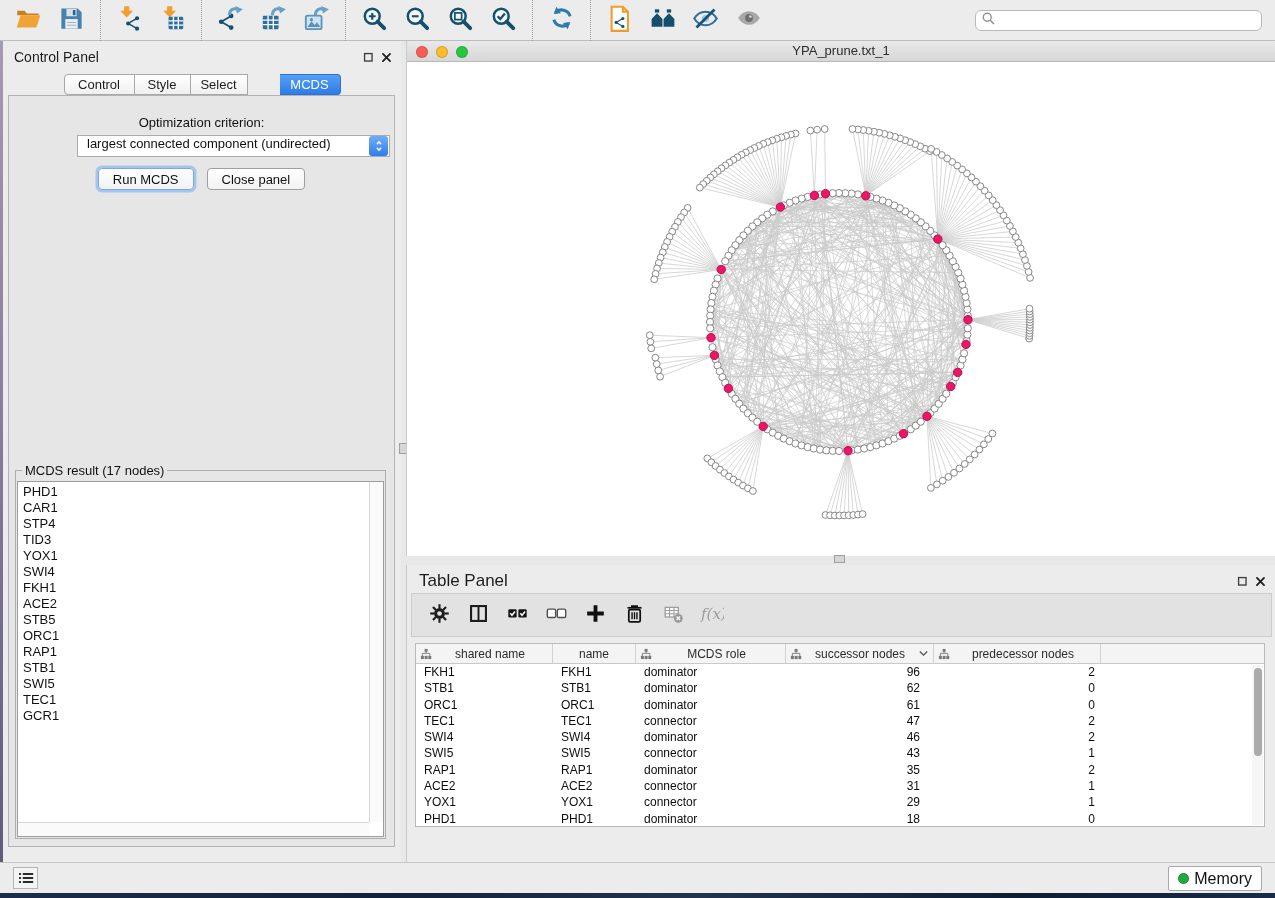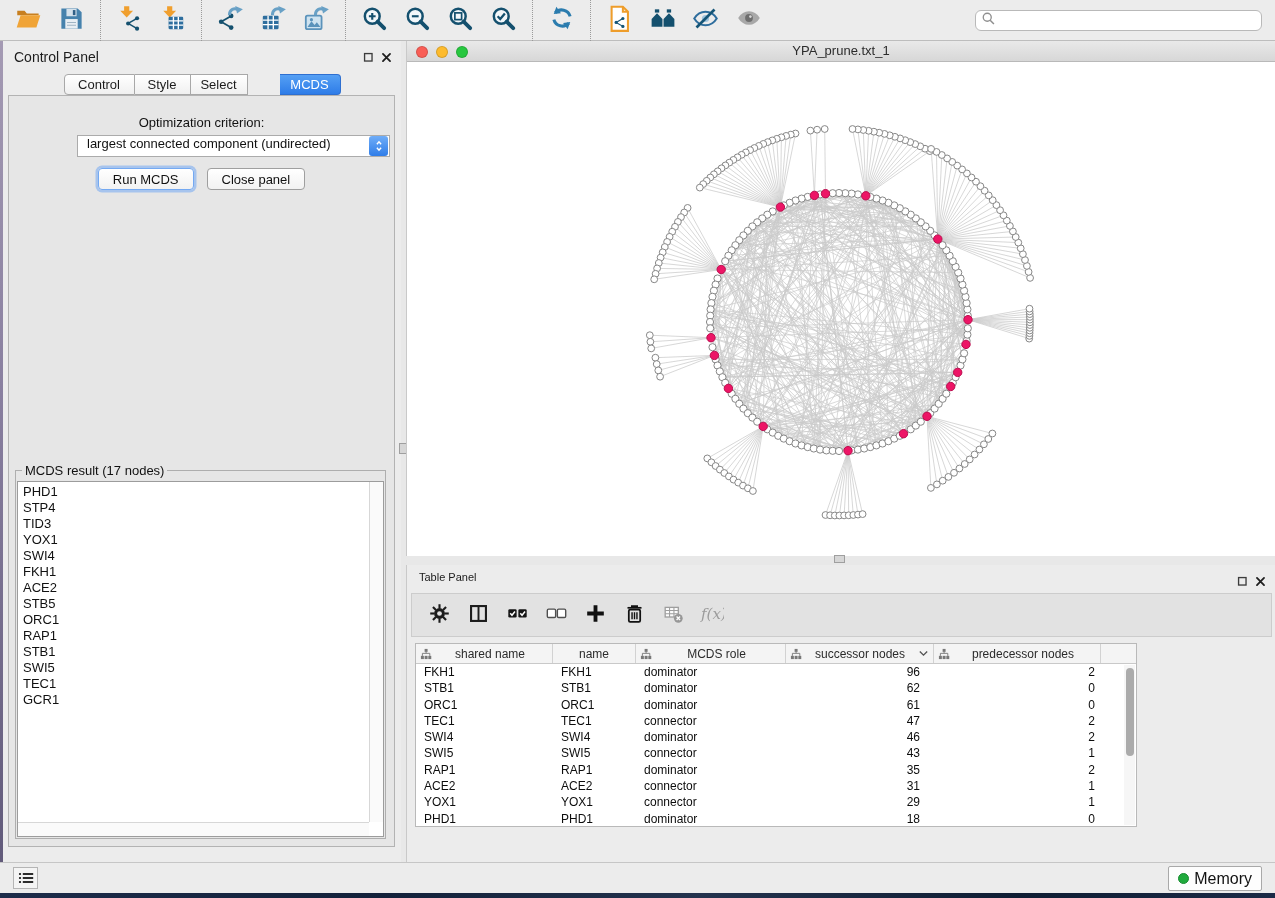--- a/index.html
+++ b/index.html
@@ -55,25 +55,25 @@
   .net-window { left:406px; top:41px; width:869px; height:515px; border-left:1px solid #c9c9c9; }
   .net-titlebar { position:relative; height:21px; background:linear-gradient(#e9e9e9,#d7d7d7); border-bottom:1px solid #b9b9b9; }
   .traffic { position:absolute; left:9px; top:5px; display:flex; gap:8px; }
   .tl { width:12px; height:12px; border-radius:50%; border:1px solid rgba(0,0,0,.15); }
   .net-title { width:100%; text-align:center; font-size:13px; line-height:20px; color:#2c2c2c; }
   .net-canvas { position:relative; width:869px; height:494px; background:#fff; }
 
   
   .table-panel { left:406px; top:565px; width:869px; height:297px; background:#ececec; border-left:1px solid #c9c9c9; }
   .tp-titlebar { position:relative; height:23px; }
-  .tp-title { position:absolute; left:12px; top:6px; font-size:11px; color:#1c1c1c; }
+  .tp-title { position:absolute; left:12px; top:6px; font-size:17px; color:#1c1c1c; }
   .tp-toolbar { position:absolute; left:4px; top:28px; width:861px; height:44px; background:#e2e2e2; border:1px solid #cccccc; display:flex; align-items:center; padding-left:16px; gap:17px; }
   .tp-btn { width:22px; height:22px; display:flex; align-items:center; justify-content:center; cursor:default; }
   .tp-btn.disabled { opacity:.9; }
-  .tablewrap { position:absolute; left:8px; top:78px; width:722px; height:184px; background:#fff; border:1px solid #b9b9b9; overflow:hidden; }
+  .tablewrap { position:absolute; left:8px; top:78px; width:850px; height:184px; background:#fff; border:1px solid #b9b9b9; overflow:hidden; }
   .thead { display:flex; height:20px; background:#f4f4f4; border-bottom:1px solid #c9c9c9; }
   .th { display:flex; align-items:center; border-right:1px solid #d2d2d2; font-size:12px; color:#2b2b2b; position:relative; padding:0 4px; cursor:default; }
   .th .thlabel { flex:1; text-align:center; white-space:nowrap; }
   .tr { display:flex; height:16.3px; cursor:default; }
   .td { font-size:12px; line-height:16.3px; white-space:nowrap; overflow:hidden; color:#0d0d0d; }
   .td.left { padding-left:8px; text-align:left; }
   .td.right { text-align:right; }
   .tbl-vscroll { position:absolute; right:1px; top:21px; width:11px; bottom:1px; background:#f6f6f6; }
   .tbl-thumb { position:absolute; left:1.5px; top:3px; width:8px; height:88px; background:#ababab; border-radius:5px; }
   .tp-tabs { position:absolute; left:0; top:268px; width:100%; display:flex; justify-content:center; }
@@ -291,20 +291,21 @@
     </div>
     <div class="cp-buttons">
       <button class="cp-btn focused">Run MCDS</button>
       <button class="cp-btn">Close panel</button>
     </div>
     <div class="result-group">
       <span class="result-legend">MCDS result (17 nodes)</span>
       <div class="result-list">
         <div class="result-items" id="result-items">
             <div class="result-item">PHD1</div>
+            <div class="result-item">CAR1</div>
             <div class="result-item">STP4</div>
             <div class="result-item">TID3</div>
             <div class="result-item">YOX1</div>
             <div class="result-item">SWI4</div>
             <div class="result-item">FKH1</div>
             <div class="result-item">ACE2</div>
             <div class="result-item">STB5</div>
             <div class="result-item">ORC1</div>
             <div class="result-item">RAP1</div>
             <div class="result-item">STB1</div>

